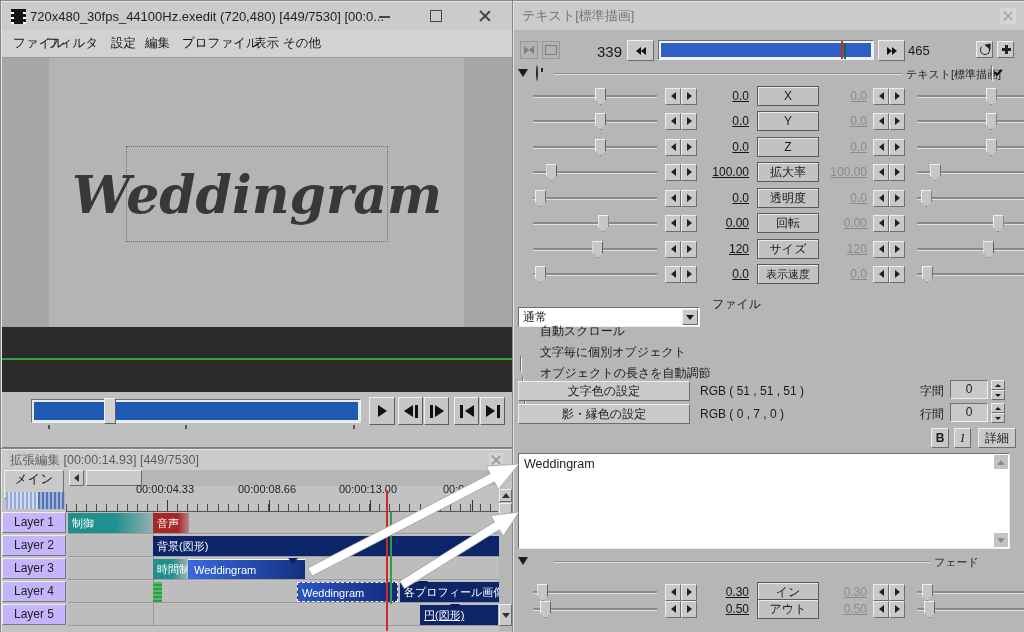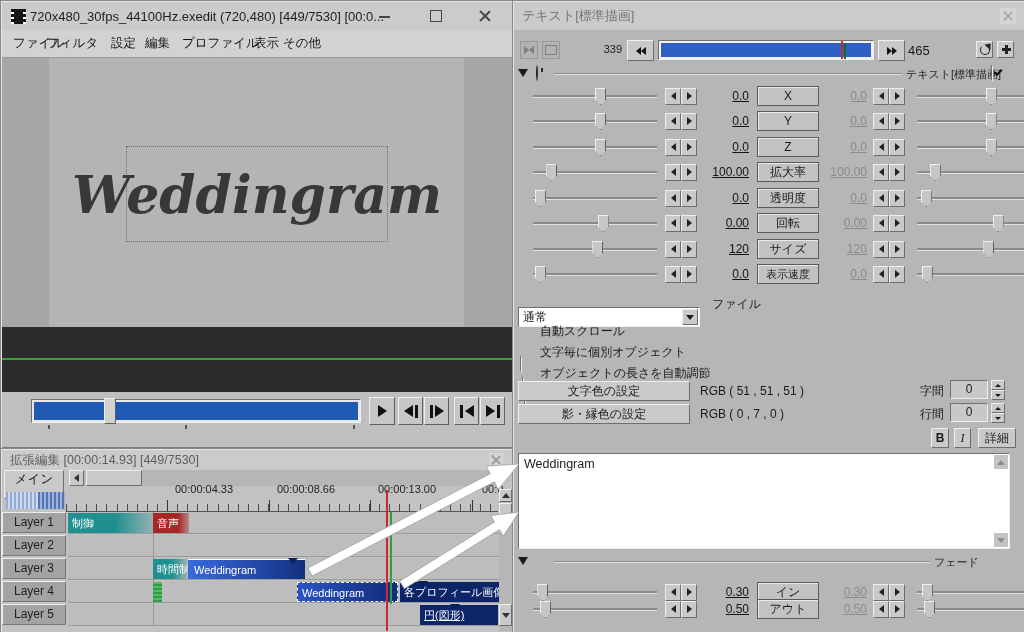--- a/index.html
+++ b/index.html
@@ -43,31 +43,31 @@
   .combo{position:relative;background:#fff;border:1px solid;border-color:#707070 #efefef #efefef #707070;box-sizing:border-box;height:20px;line-height:18px;padding-left:4px;font-size:12px;white-space:nowrap;overflow:hidden;}
   .combo .ar{position:absolute;right:1px;top:1px;bottom:1px;width:16px;background:#c9c9c9;border:1px solid;border-color:#efefef #6d6d6d #6d6d6d #efefef;display:flex;align-items:center;justify-content:center;box-sizing:border-box;}
   .dtri{width:0;height:0;border-top:5px solid #1a1a1a;border-left:4px solid transparent;border-right:4px solid transparent;}
   .utri{width:0;height:0;border-bottom:5px solid #1a1a1a;border-left:4px solid transparent;border-right:4px solid transparent;}
   
   .tobj{position:absolute;height:20px;line-height:20px;color:#fff;font-size:11px;white-space:nowrap;overflow:hidden;box-sizing:border-box;padding-left:4px;}
   .navy{background:#0c2468;}
   .selblue{background:linear-gradient(90deg,#3a6ae0,#12307e);border-top:1px solid #fff;}
   .tealobj{background:linear-gradient(90deg,#1f8f8f 55%,rgba(31,143,143,.25));}
   .marker{position:absolute;width:0;height:0;border-top:6px solid #0a1e5a;border-left:5px solid transparent;border-right:5px solid transparent;}
-  .lcell{position:absolute;left:2px;width:64px;height:21px;background:#a3a3a3;border:1px solid;border-color:#eee #777 #777 #eee;
+  .lcell{position:absolute;left:2px;width:64px;height:21px;background:#c4b5fd;border:1px solid;border-color:#eee #777 #777 #eee;
          box-sizing:border-box;text-align:center;line-height:19px;font-size:12px;color:#222;}
   .lrow{position:absolute;left:68px;right:1px;height:22px;background:#bdbdbd;border-bottom:1px solid #9b9b9b;box-sizing:border-box;}
   
   .mbtn{position:absolute;top:396px;height:28px;background:#c6c6c6;border:1px solid;border-color:#efefef #5f5f5f #5f5f5f #efefef;
         display:flex;align-items:center;justify-content:center;gap:2px;box-sizing:border-box;}
   .ptl{width:0;height:0;border-right:9px solid #111;border-top:6px solid transparent;border-bottom:6px solid transparent;}
   .ptr{width:0;height:0;border-left:9px solid #111;border-top:6px solid transparent;border-bottom:6px solid transparent;}
   .vb{width:3px;height:13px;background:#111;}
   .menu-item{position:absolute;top:30px;height:26px;line-height:26px;font-size:12.5px;color:#141414;}
-  .rlabel{position:absolute;top:483px;font-size:11px;color:#222;white-space:nowrap;margin-left:39px;}
+  .rlabel{position:absolute;top:483px;font-size:11px;color:#222;white-space:nowrap;}
   .small-sp{display:flex;flex-direction:column;width:14px;}
   .small-sp b{height:10px;background:#c9c9c9;border:1px solid;border-color:#efefef #6d6d6d #6d6d6d #efefef;display:flex;align-items:center;justify-content:center;box-sizing:border-box;}
   .small-sp .dtri{border-top-width:3px;border-left-width:3px;border-right-width:3px;}
   .small-sp .utri{border-bottom-width:3px;border-left-width:3px;border-right-width:3px;}
 </style>
 </head>
 <body>
 
 <div id="screen">
 
@@ -182,20 +182,21 @@
 
   <div class="lcell" style="top:512px;">Layer 1</div>
   <div class="lcell" style="top:535px;">Layer 2</div>
   <div class="lcell" style="top:558px;">Layer 3</div>
   <div class="lcell" style="top:581px;">Layer 4</div>
   <div class="lcell" style="top:604px;">Layer 5</div>
 
   
   <div class="tobj tealobj" style="left:68px;top:513px;width:85px;">制御</div>
   <div class="tobj" style="left:153px;top:513px;width:36px;background:linear-gradient(90deg,#a82626 70%,rgba(168,38,38,.35));">音声</div>
+  <div class="tobj navy" style="left:153px;top:536px;width:358px;">背景(図形)</div>
   <div class="tobj tealobj" style="left:153px;top:559px;width:34px;">時間制御</div>
   <div class="tobj selblue" style="left:188px;top:559px;width:117px;padding-left:6px;">Weddingram</div>
   <span class="marker" style="left:288px;top:558px;"></span>
   <div class="tobj" style="left:153px;top:582px;width:9px;background:repeating-linear-gradient(0deg,#2f9e42 0 2px,#57b868 2px 4px);"></div>
   <div class="tobj selblue" style="left:297px;top:582px;width:101px;border:1px dashed #fff;background:linear-gradient(90deg,#2b55c4,#122a78);">Weddingram</div>
   <div class="tobj navy" style="left:400px;top:582px;width:111px;">各プロフィール画像</div>
   <span class="marker" style="left:418px;top:581px;"></span>
   <div class="tobj navy" style="left:420px;top:605px;width:78px;text-decoration:underline;">円(図形)</div>
   <span class="marker" style="left:450px;top:604px;"></span>
 
@@ -226,21 +227,21 @@
   </div>
 
   
   <span class="flat-ic abs" style="left:520px;top:41px;width:18px;height:18px;">
     <span class="tr" style="border-left-color:#7e7e7e;"></span>
       <span class="tl" style="border-right-color:#7e7e7e;"></span>
   </span>
   <span class="flat-ic abs" style="left:542px;top:41px;width:18px;height:18px;">
     <span style="width:10px;height:8px;border:1.5px solid #7e7e7e;"></span>
   </span>
-  <span class="abs" style="left:580px;top:43px;width:42px;text-align:right;font-size:11px;">339</span>
+  <span class="abs" style="left:580px;top:43px;width:42px;text-align:right;font-size:15px;">339</span>
   <span class="b3 abs" style="left:627px;top:40px;width:27px;height:21px;display:flex;align-items:center;justify-content:center;">
     <span class="tl" style="border-right-color:#111;"></span>
       <span class="tl" style="border-right-color:#111;"></span>
   </span>
   <div class="sk abs" style="left:658px;top:40px;width:216px;height:20px;background:#f2f2f2;">
     <div class="abs" style="left:2px;top:2px;right:2px;bottom:2px;background:#2e5fc4;"></div>
     <div class="abs" style="left:182px;top:0;width:2px;height:18px;background:#cc2a2a;"></div>
     <div class="abs" style="left:185px;top:2px;width:1.5px;height:16px;background:#0e6e3a;"></div>
   </div>
   <span class="b3 abs" style="left:878px;top:40px;width:27px;height:21px;display:flex;align-items:center;justify-content:center;">

